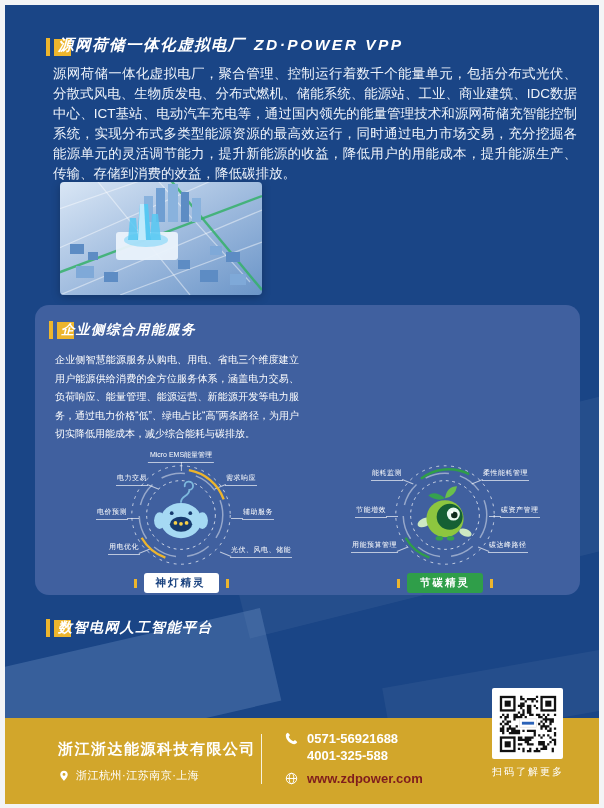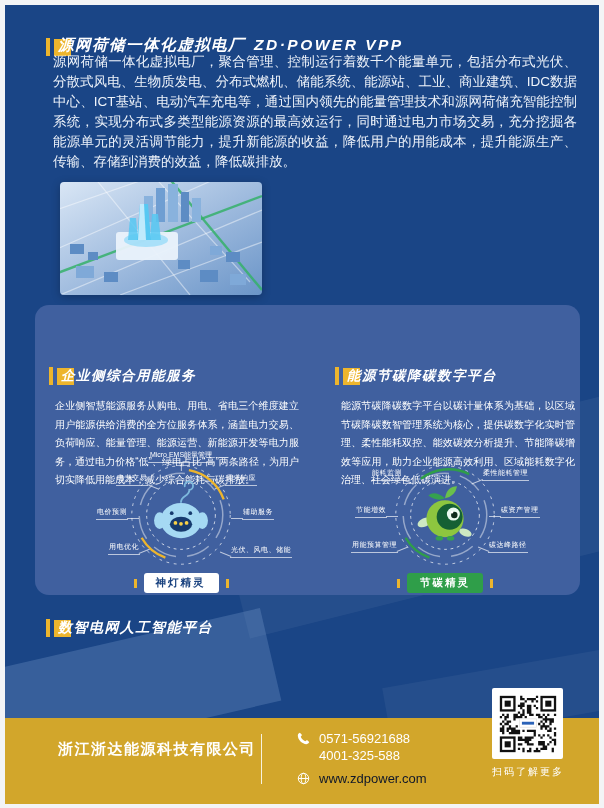--- a/index.html
+++ b/index.html
@@ -18,34 +18,34 @@
   
   .stitle{display:flex;align-items:flex-end;height:20px;}
   .stitle .bar{width:4px;height:18px;background:var(--accent-yellow);margin-right:4px;flex:none;}
   .stitle .sq{width:17px;height:17px;background:var(--accent-yellow);flex:none;}
   .stitle .txt{margin:0 0 0 -13px;font-style:italic;font-weight:700;color:#fff;
                white-space:nowrap;position:relative;letter-spacing:1.5px;}
   .t-main{font-size:15.5px;} .t-main .en{margin-left:9px;letter-spacing:2.5px;}
   .t-panel{font-size:13.5px;} .t-ai{font-size:14px;}
 
   .header{position:absolute;left:41px;top:31px;}
-  .intro{position:absolute;left:48px;top:47px;width:524px;margin:0;
+  .intro{position:absolute;left:48px;top:59px;width:524px;margin:0;
          font-size:13.5px;line-height:20px;color:#eef3fa;text-align:justify;}
 
   .hero-img{position:absolute;left:55px;top:177px;width:202px;height:113px;border-radius:4px;overflow:hidden;
             box-shadow:0 2px 8px rgba(0,0,0,.25);}
   .highlights{position:absolute;left:282px;top:190px;width:304px;margin:0;padding:0;list-style:none;}
   .highlights li{display:flex;align-items:flex-start;margin-bottom:15px;font-size:11px;color:#fff;letter-spacing:.2px;}
   .hdot{width:7px;height:7px;border-radius:50%;background:#fff;margin:2.5px 9px 0 0;flex:none;}
 
   .panel{position:absolute;left:30px;top:300px;width:545px;height:290px;
          background:var(--panel-blue);border-radius:14px;}
   .pcol{position:absolute;top:14px;}
   .pcol-l{left:20px;width:244px;} .pcol-r{left:306px;width:234px;}
-  .pcol .stitle{margin-left:-6px;margin-top:46px;}
+  .pcol .stitle{margin-left:-6px;}
   .pbody{margin:12px 0 0;font-size:10px;line-height:18.6px;color:#fff;text-align:justify;}
 
   .diagram{position:absolute;top:150px;height:138px;width:260px;}
   .dg-l{left:16px;} .dg-r{left:280px;}
   .rings{position:absolute;left:78px;top:8px;width:104px;height:104px;}
   .lbl{position:absolute;font-size:7px;color:#fff;white-space:nowrap;letter-spacing:.5px;
        border-bottom:1px solid rgba(255,255,255,.65);padding:0 1px 2px;}
   .lbl::after{content:"";position:absolute;bottom:0;width:12px;height:1px;background:rgba(255,255,255,.65);}
   .lbl.tl::after{right:-11px;transform:rotate(22deg);transform-origin:left bottom;}
   .lbl.ml::after{right:-11px;}
@@ -68,25 +68,25 @@
 
   .qr-box{position:absolute;left:487px;top:683px;width:71px;height:71px;background:#fff;border-radius:2px;
           display:flex;align-items:center;justify-content:center;z-index:3;}
   .qr-cap{position:absolute;left:476px;top:760px;width:94px;text-align:center;font-size:10px;color:#fff;
           letter-spacing:2px;z-index:3;}
 
   .footer{position:absolute;left:0;right:0;bottom:0;height:86px;background:var(--footer-gold);}
   .f-company{position:absolute;left:53px;top:22px;font-size:15px;font-weight:700;color:#fff;letter-spacing:1.5px;}
   .f-loc{position:absolute;left:53px;top:50px;display:flex;align-items:center;gap:6px;font-size:11px;color:#fff;letter-spacing:.5px;}
   .f-div{position:absolute;left:256px;top:16px;width:1px;height:50px;background:rgba(255,255,255,.85);}
-  .f-contact{position:absolute;left:292px;top:12px;color:#fff;}
+  .f-contact{position:absolute;left:280px;top:12px;color:#fff;font-weight:bold;}
   .f-row{display:flex;align-items:flex-start;gap:9px;font-size:13px;line-height:17px;}
   .f-web{margin-top:6px;align-items:center;}
   .icn{flex:none;display:inline-flex;}
-  a.weblink{color:#0f172a;text-decoration:none;}
+  a.weblink{color:#7f1d1d;text-decoration:none;}
 </style>
 </head>
 <body>
 
 <div class="card">
   <div class="deco deco2"></div>
   <div class="deco deco1"></div>
   <div class="deco deco3"></div>
 
   <div class="header">
@@ -153,28 +153,20 @@
 
     <div class="pcol pcol-l">
       <div class="stitle">
         <span class="bar"></span>
         <span class="sq"></span>
         <h2 class="txt t-panel">企业侧综合用能服务</h2>
       </div>
       <p class="pbody">企业侧智慧能源服务从购电、用电、省电三个维度建立用户能源供给消费的全方位服务体系，涵盖电力交易、负荷响应、能量管理、能源运营、新能源开发等电力服务，通过电力价格“低”、绿电占比“高”两条路径，为用户切实降低用能成本，减少综合能耗与碳排放。</p>
     </div>
 
-    <div class="pcol pcol-r">
-      <div class="stitle">
-        <span class="bar"></span>
-        <span class="sq"></span>
-        <h2 class="txt t-panel">能源节碳降碳数字平台</h2>
-      </div>
-      <p class="pbody">能源节碳降碳数字平台以碳计量体系为基础，以区域节碳降碳数智管理系统为核心，提供碳数字化实时管理、柔性能耗双控、能效碳效分析提升、节能降碳增效等应用，助力企业能源高效利用、区域能耗数字化治理、社会绿色低碳演进。</p>
-    </div>
 
     <div class="diagram dg-l">
       <span class="d-top">Micro EMS能量管理</span>
       <span class="lbl tl" style="right:163px;top:18px;">电力交易</span>
       <span class="lbl ml" style="right:183px;top:52px;">电价预测</span>
       <span class="lbl bl" style="right:171px;top:87px;">用电优化</span>
       <span class="lbl tr" style="left:174px;top:18px;">需求响应</span>
       <span class="lbl mr" style="left:191px;top:52px;">辅助服务</span>
       <span class="lbl br" style="left:179px;top:90px;">光伏、风电、储能</span>
       <svg class="rings" viewBox="0 0 112 112">
@@ -261,20 +253,28 @@
         <rect x="13.5" y="77" width="9.5" height="9.5"></rect>
       </g>
       <rect x="37" y="42" width="26" height="13" fill="#fff" stroke="#dddddd" stroke-width="1"></rect>
       <rect x="40.5" y="46.5" width="19" height="4.5" fill="#2a62b8"></rect>
     </svg>
   </div>
   <div class="qr-cap">扫码了解更多</div>
 
   <div class="footer">
     <div class="f-company">浙江浙达能源科技有限公司</div>
+    <div class="f-loc">
+      <span class="icn">
+        <svg width="12" height="14" viewBox="0 0 16 16">
+            <path d="M8 1 C5 1 3 3.2 3 6 c0 3.6 5 8.6 5 8.6 S13 9.6 13 6 C13 3.2 11 1 8 1 z M8 7.8 A1.9 1.9 0 1 1 8 4 a1.9 1.9 0 0 1 0 3.8 z" fill="#fff"></path>
+          </svg>
+      </span>
+      <span>浙江杭州·江苏南京·上海</span>
+    </div>
     <div class="f-div"></div>
     <div class="f-contact">
       <div class="f-row">
         <span class="icn" style="margin-top:2px;">
           <svg width="13" height="13" viewBox="0 0 16 16">
               <path d="M3.6 1 C2.9 1 1 2.2 1 4.4 C1 9.6 6.4 15 11.6 15 C13.8 15 15 13.1 15 12.4 L12.3 9.8 L10.3 11.4 C7.9 10.4 5.6 8.1 4.6 5.7 L6.2 3.7 Z" fill="#fff"></path>
             </svg>
         </span>
         <span>
           <div>0571-56921688</div>

